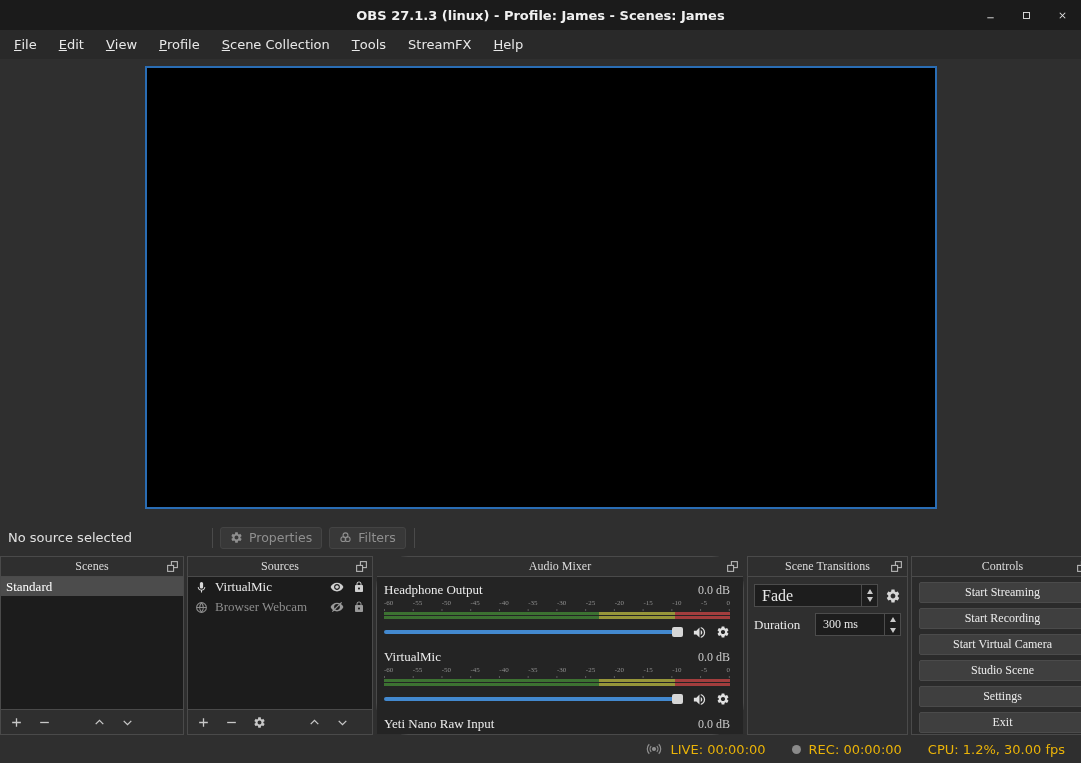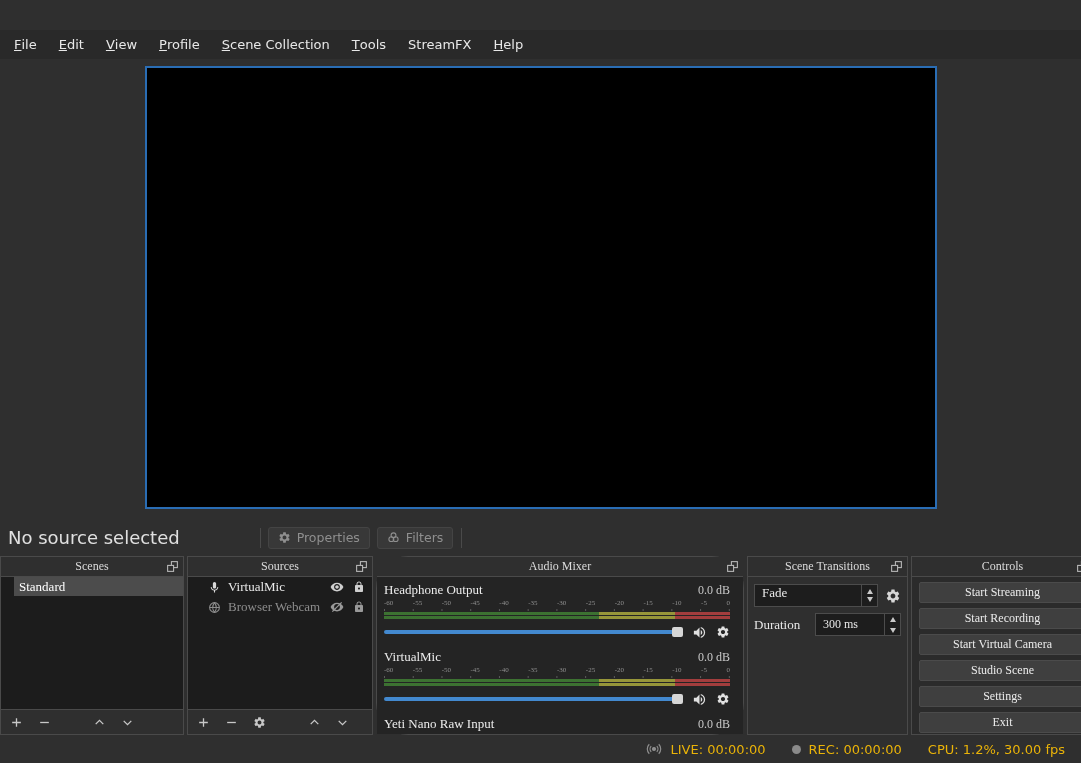--- a/index.html
+++ b/index.html
@@ -30,40 +30,40 @@
     display:flex;align-items:stretch;padding-left:3px;}
   .menu-item{display:flex;align-items:center;padding:0 11px;font-size:13px;color:#e8e8e8;}
 
   
   .preview{position:absolute;left:145px;top:66px;width:792px;height:443px;
     background:#000;border:2px solid var(--preview-border);}
 
   
   .source-toolbar{position:absolute;left:0;top:523px;width:100%;height:29px;
     display:flex;align-items:center;padding-left:8px;}
-  .status-text{color:#e0e0e0;font-size:18px;}
+  .status-text{color:#e0e0e0;font-size:13px;}
   .vsep{width:1px;height:20px;background:#4a4a4a;flex:0 0 1px;}
   .sep1{margin-left:80px;}
   .tb-btn{display:flex;align-items:center;gap:6px;height:22px;padding:0 9px;margin-left:7px;
     background:#383838;border:1px solid #444;border-radius:3px;color:#8f8f8f;font-size:12.5px;}
   .tb-btn .ic{color:#8f8f8f;}
   .sep2{margin-left:8px;}
 
   
   .dock{position:absolute;top:556px;height:179px;background:#2f2f2f;border:1px solid #4a4a4a;
     display:flex;flex-direction:column;font-family:Liberation Serif, serif;}
   #dock-scenes{left:0;width:184px;}
   #dock-sources{left:187px;width:186px;}
   #dock-mixer{left:376px;width:368px;border-radius:32px;}
   #dock-transitions{left:747px;width:161px;}
   #dock-controls{left:911px;width:183px;}
   .dock-header{flex:0 0 20px;display:flex;align-items:center;justify-content:center;position:relative;
     font-size:12px;color:#dcdcdc;border-bottom:1px solid #4a4a4a;background:#2f2f2f;}
   .popout{position:absolute;right:4px;top:3px;width:13px;height:13px;color:#b8b8b8;}
-  .dock-body{flex:1 1 auto;position:relative;overflow:hidden;padding-left:13px;}
+  .dock-body{flex:1 1 auto;position:relative;overflow:hidden;}
   .list-body{background:#1c1c1c;}
   .dock-toolbar{flex:0 0 25px;border-top:1px solid #4a4a4a;background:#2f2f2f;
     display:flex;align-items:center;padding:0 9px;gap:15px;}
   .tbi{display:flex;align-items:center;justify-content:center;color:#c8c8c8;padding:0;}
   .tb-gap{width:12px;}
 
   
   .list-item{height:19px;line-height:19px;padding-left:5px;font-size:13px;color:#fff;}
   .list-item.selected{background:var(--selection-gray);}
   .source-row{height:20px;display:flex;align-items:center;gap:7px;padding:0 7px;font-size:13px;color:#eaeaea;}
@@ -91,22 +91,22 @@
     var(--meter-red) 84%,var(--meter-red) 100%);}
   .ch-controls{display:flex;align-items:center;gap:9px;height:18px;margin-top:4px;}
   .slider{flex:1;height:4px;border-radius:2px;background:var(--slider-blue);position:relative;}
   .slider .handle{position:absolute;right:0;top:-3px;width:11px;height:10px;background:#d6d6d6;border-radius:2px;}
   .ch-controls .tbi{color:#e0e0e0;}
 
   
   .trans-body{padding:7px 6px;}
   .trans-row{display:flex;align-items:center;gap:7px;margin-bottom:6px;}
   .trans-row.second{justify-content:space-between;}
-  .combo{flex:1;height:23px;background:#1d1d1d;border:1px solid #4c4c4c;display:flex;align-items:flex-start;
-    padding-left:7px;font-size:13px;color:#e8e8e8;}
+  .combo{flex:1;height:23px;background:#1d1d1d;border:1px solid #4c4c4c;display:flex;align-items:center;
+    padding-left:7px;font-size:16px;color:#e8e8e8;}
   .spin-col{margin-left:auto;align-self:stretch;width:16px;border-left:1px solid #4c4c4c;
     display:flex;flex-direction:column;align-items:center;justify-content:center;gap:3px;}
   .tri-up{width:0;height:0;border-left:3.5px solid transparent;border-right:3.5px solid transparent;
     border-bottom:5px solid #c9c9c9;}
   .tri-down{width:0;height:0;border-left:3.5px solid transparent;border-right:3.5px solid transparent;
     border-top:5px solid #c9c9c9;}
   .spin-btn{display:flex;align-items:center;justify-content:center;height:8px;}
   .gear-btn{color:#d8d8d8;}
   .dur-label{font-size:13px;color:#e8e8e8;}
   .spinbox{width:86px;height:23px;background:#1d1d1d;border:1px solid #4c4c4c;display:flex;align-items:center;
@@ -191,20 +191,40 @@
         <rect x="5.5" y="5.5" width="13" height="13" fill="none" stroke="currentColor" stroke-width="2"></rect>
       </symbol>
     <symbol id="i-close" viewBox="0 0 24 24">
         <path stroke="currentColor" stroke-width="2.2" d="M6 6l12 12M18 6L6 18"></path>
       </symbol>
   </defs>
 </svg>
 
 <div class="window" style="--preview-border: #2a6db4; --slider-blue: #4389cf; --meter-green: #3f7a33; --meter-yellow: #a3a23c; --meter-red: #b04040; --meter-red-bright: #c24444; --selection-gray: #4c4c4c;">
 
+  <div class="titlebar">
+    <div class="title">OBS 27.1.3 (linux) - Profile: James - Scenes: James</div>
+    <div class="win-btns">
+      <span class="win-btn">
+          <svg class="ic ic11">
+            <use href="#i-min"></use>
+          </svg>
+        </span>
+      <span class="win-btn">
+          <svg class="ic ic11">
+            <use href="#i-max"></use>
+          </svg>
+        </span>
+      <span class="win-btn">
+          <svg class="ic ic11">
+            <use href="#i-close"></use>
+          </svg>
+        </span>
+    </div>
+  </div>
 
   <div class="menubar">
     <span class="menu-item"><u>F</u>ile</span>
     <span class="menu-item"><u>E</u>dit</span>
     <span class="menu-item"><u>V</u>iew</span>
     <span class="menu-item"><u>P</u>rofile</span>
     <span class="menu-item"><u>S</u>cene Collection</span>
     <span class="menu-item"><u>T</u>ools</span>
     <span class="menu-item">StreamFX</span>
     <span class="menu-item"><u>H</u>elp</span>

